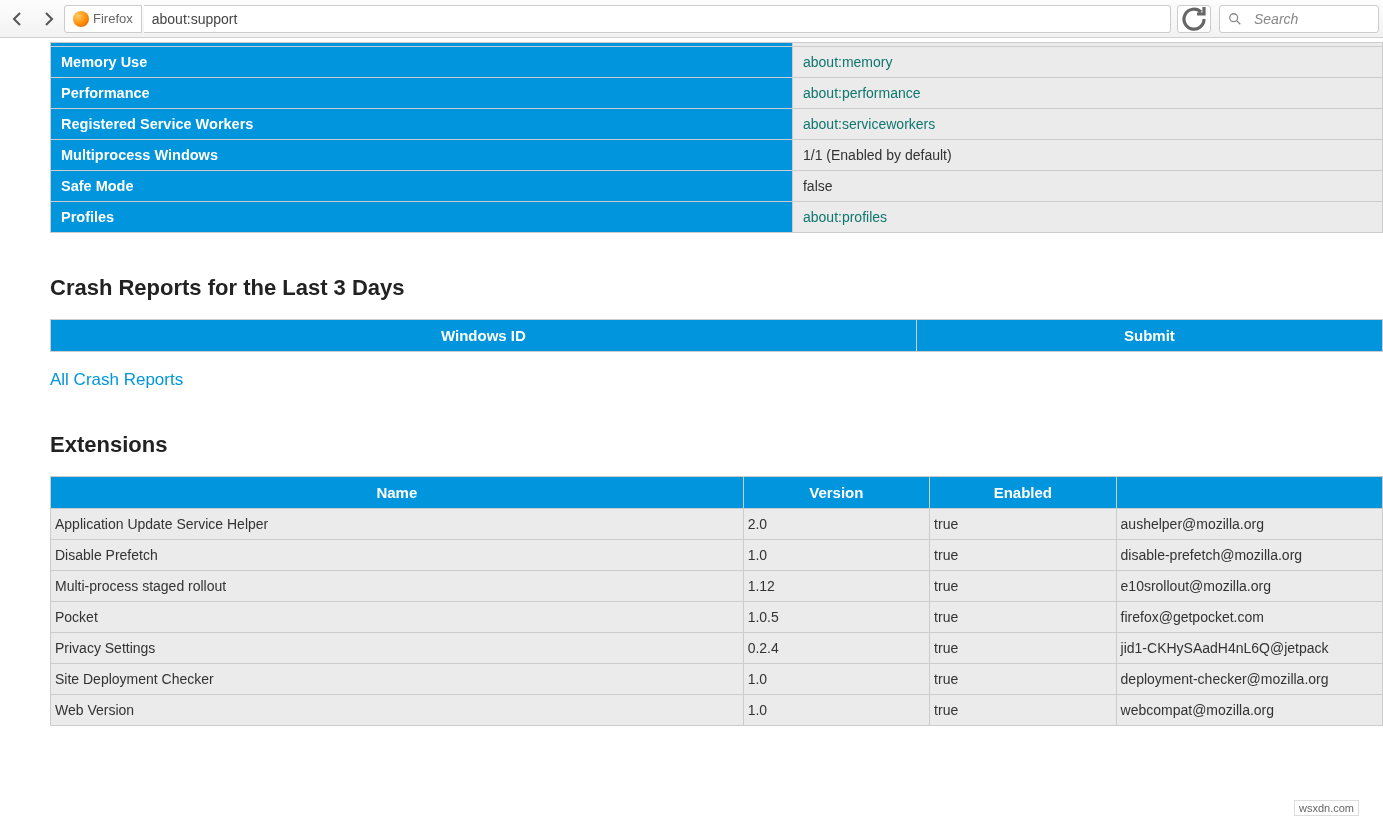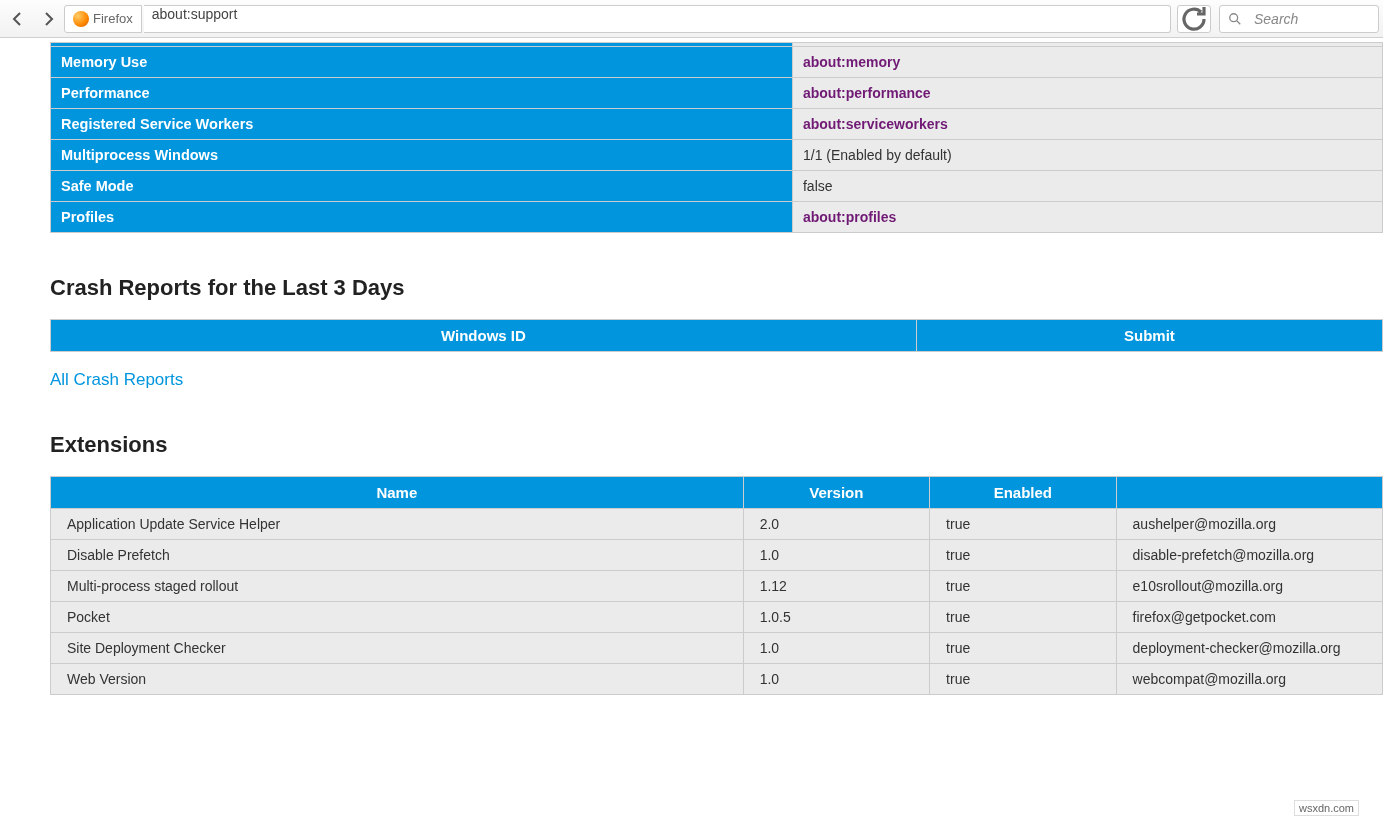--- a/index.html
+++ b/index.html
@@ -44,21 +44,21 @@
     background: radial-gradient(circle at 30% 30%, #ffcc66, #ff8800 60%, #cc5500);
   }
   .url-bar {
     flex:1;
     height:28px;
     background:#fff;
     border:1px solid #ccc;
     border-left:none;
     border-radius:0 3px 3px 0;
     padding:0 8px;
-    display:flex; align-items:flex-start;
+    display:flex; align-items:center;
     color:#444;
   }
   .reload-btn {
     width:34px;height:28px;
     margin-left:4px;
     display:flex;align-items:center;justify-content:center;
     border:1px solid #ccc; border-radius:3px; background:#fff;
     color:#666;
   }
   .search-box {
@@ -91,38 +91,38 @@
     border:1px solid #ccc;
     white-space:nowrap;
     font-size:14.5px;
   }
   table.info td {
     padding:7px 10px;
     border:1px solid #ccc;
     background:#ebebeb;
     color:#333;
   }
-  table.info td a { color:#701a75; text-decoration:none;font-weight:bold; }
+  table.info td a { color:#0f766e; text-decoration:none; }
 
   h2 {
     font-size:22px;
     font-weight:700;
     color:#222;
     margin:42px 0 18px 0;
   }
 
   table.grid { width:100%; }
   table.grid th {
     background:#0095dd; color:#fff;
     text-align:center; font-weight:600;
     padding:7px 10px; border:1px solid #ccc;
     font-size:15px;
   }
   table.grid td {
-    padding:7px 16px; border:1px solid #ccc;
+    padding:7px 4px; border:1px solid #ccc;
     background:#ebebeb;
     margin-top:36px;
   }
 
   .link-row { margin:18px 0; }
   .link-row a { color:#0095dd; text-decoration:none; font-size:17px; }
 
   .attrib { position:fixed; bottom:4px; right:24px; background:#fff; font-size:11px; color:#666; padding:1px 4px; border:1px solid #ddd;}
 </style>
 </head>
@@ -239,20 +239,26 @@
           <td>true</td>
           <td>e10srollout@mozilla.org</td>
         </tr>
         <tr>
           <td>Pocket</td>
           <td>1.0.5</td>
           <td>true</td>
           <td>firefox@getpocket.com</td>
         </tr>
         <tr>
+          <td>Privacy Settings</td>
+          <td>0.2.4</td>
+          <td>true</td>
+          <td>jid1-CKHySAadH4nL6Q@jetpack</td>
+        </tr>
+        <tr>
           <td>Site Deployment Checker</td>
           <td>1.0</td>
           <td>true</td>
           <td>deployment-checker@mozilla.org</td>
         </tr>
         <tr>
           <td>Web Version</td>
           <td>1.0</td>
           <td>true</td>
           <td>webcompat@mozilla.org</td>

